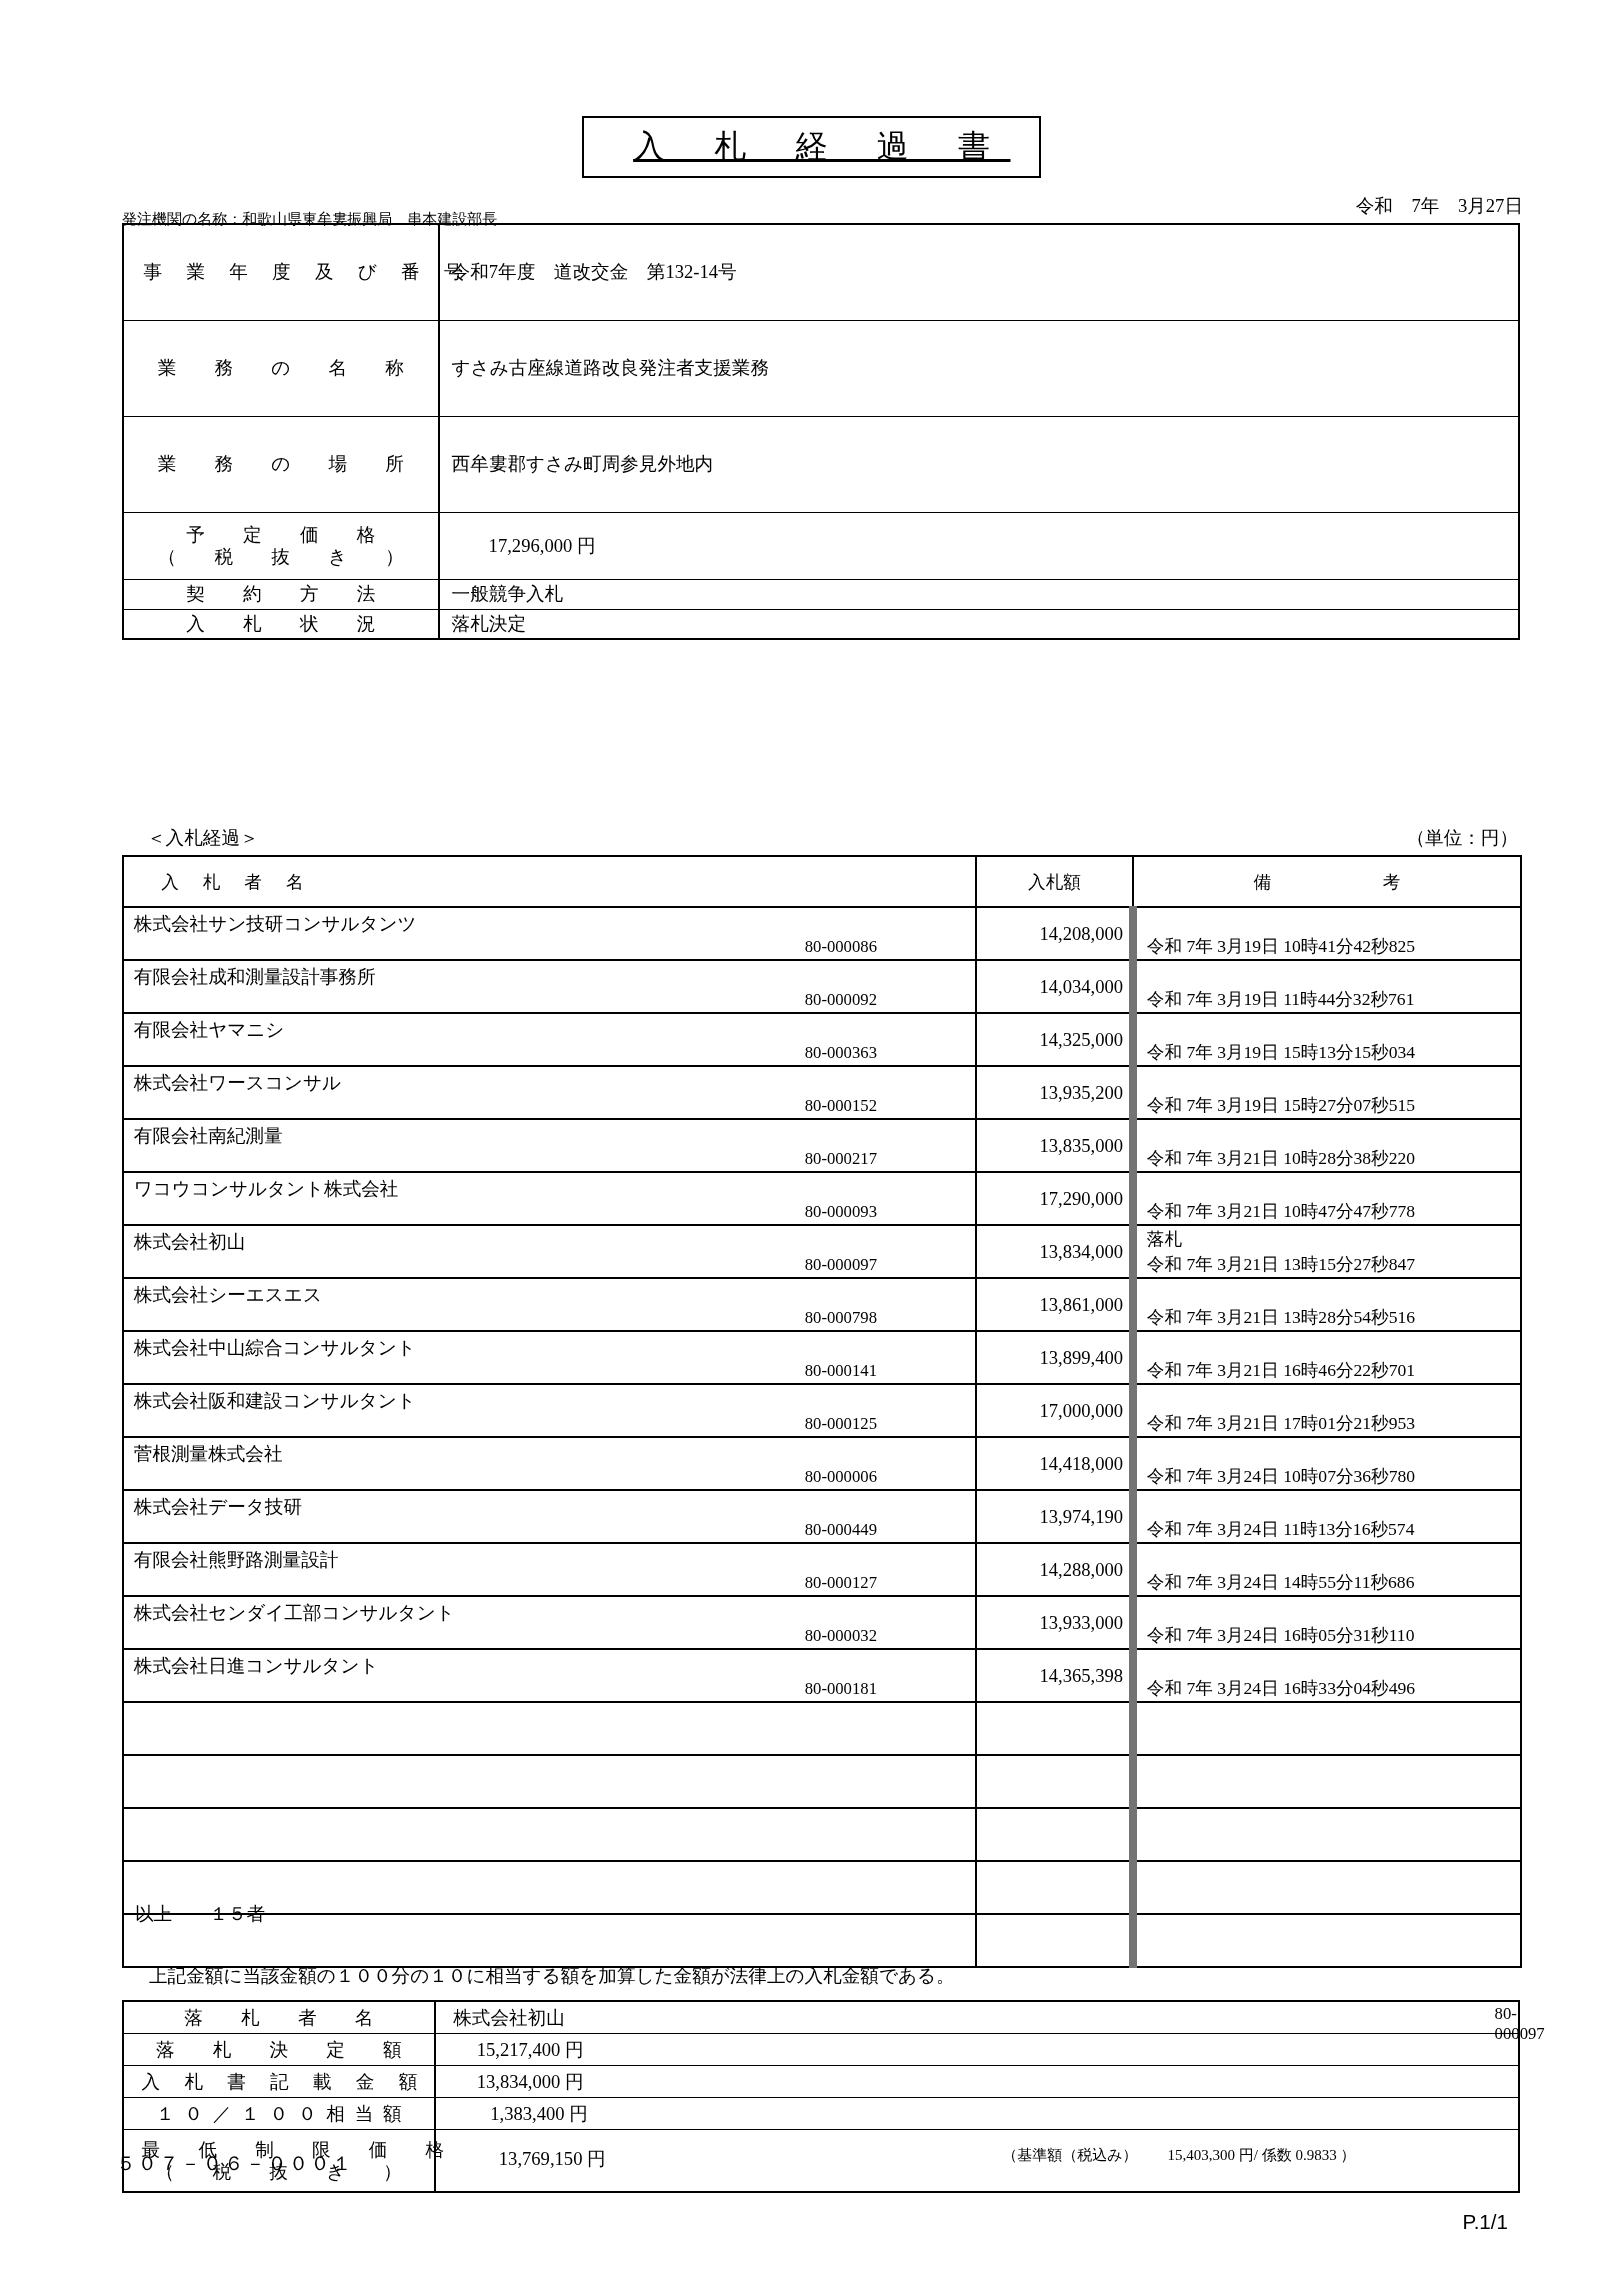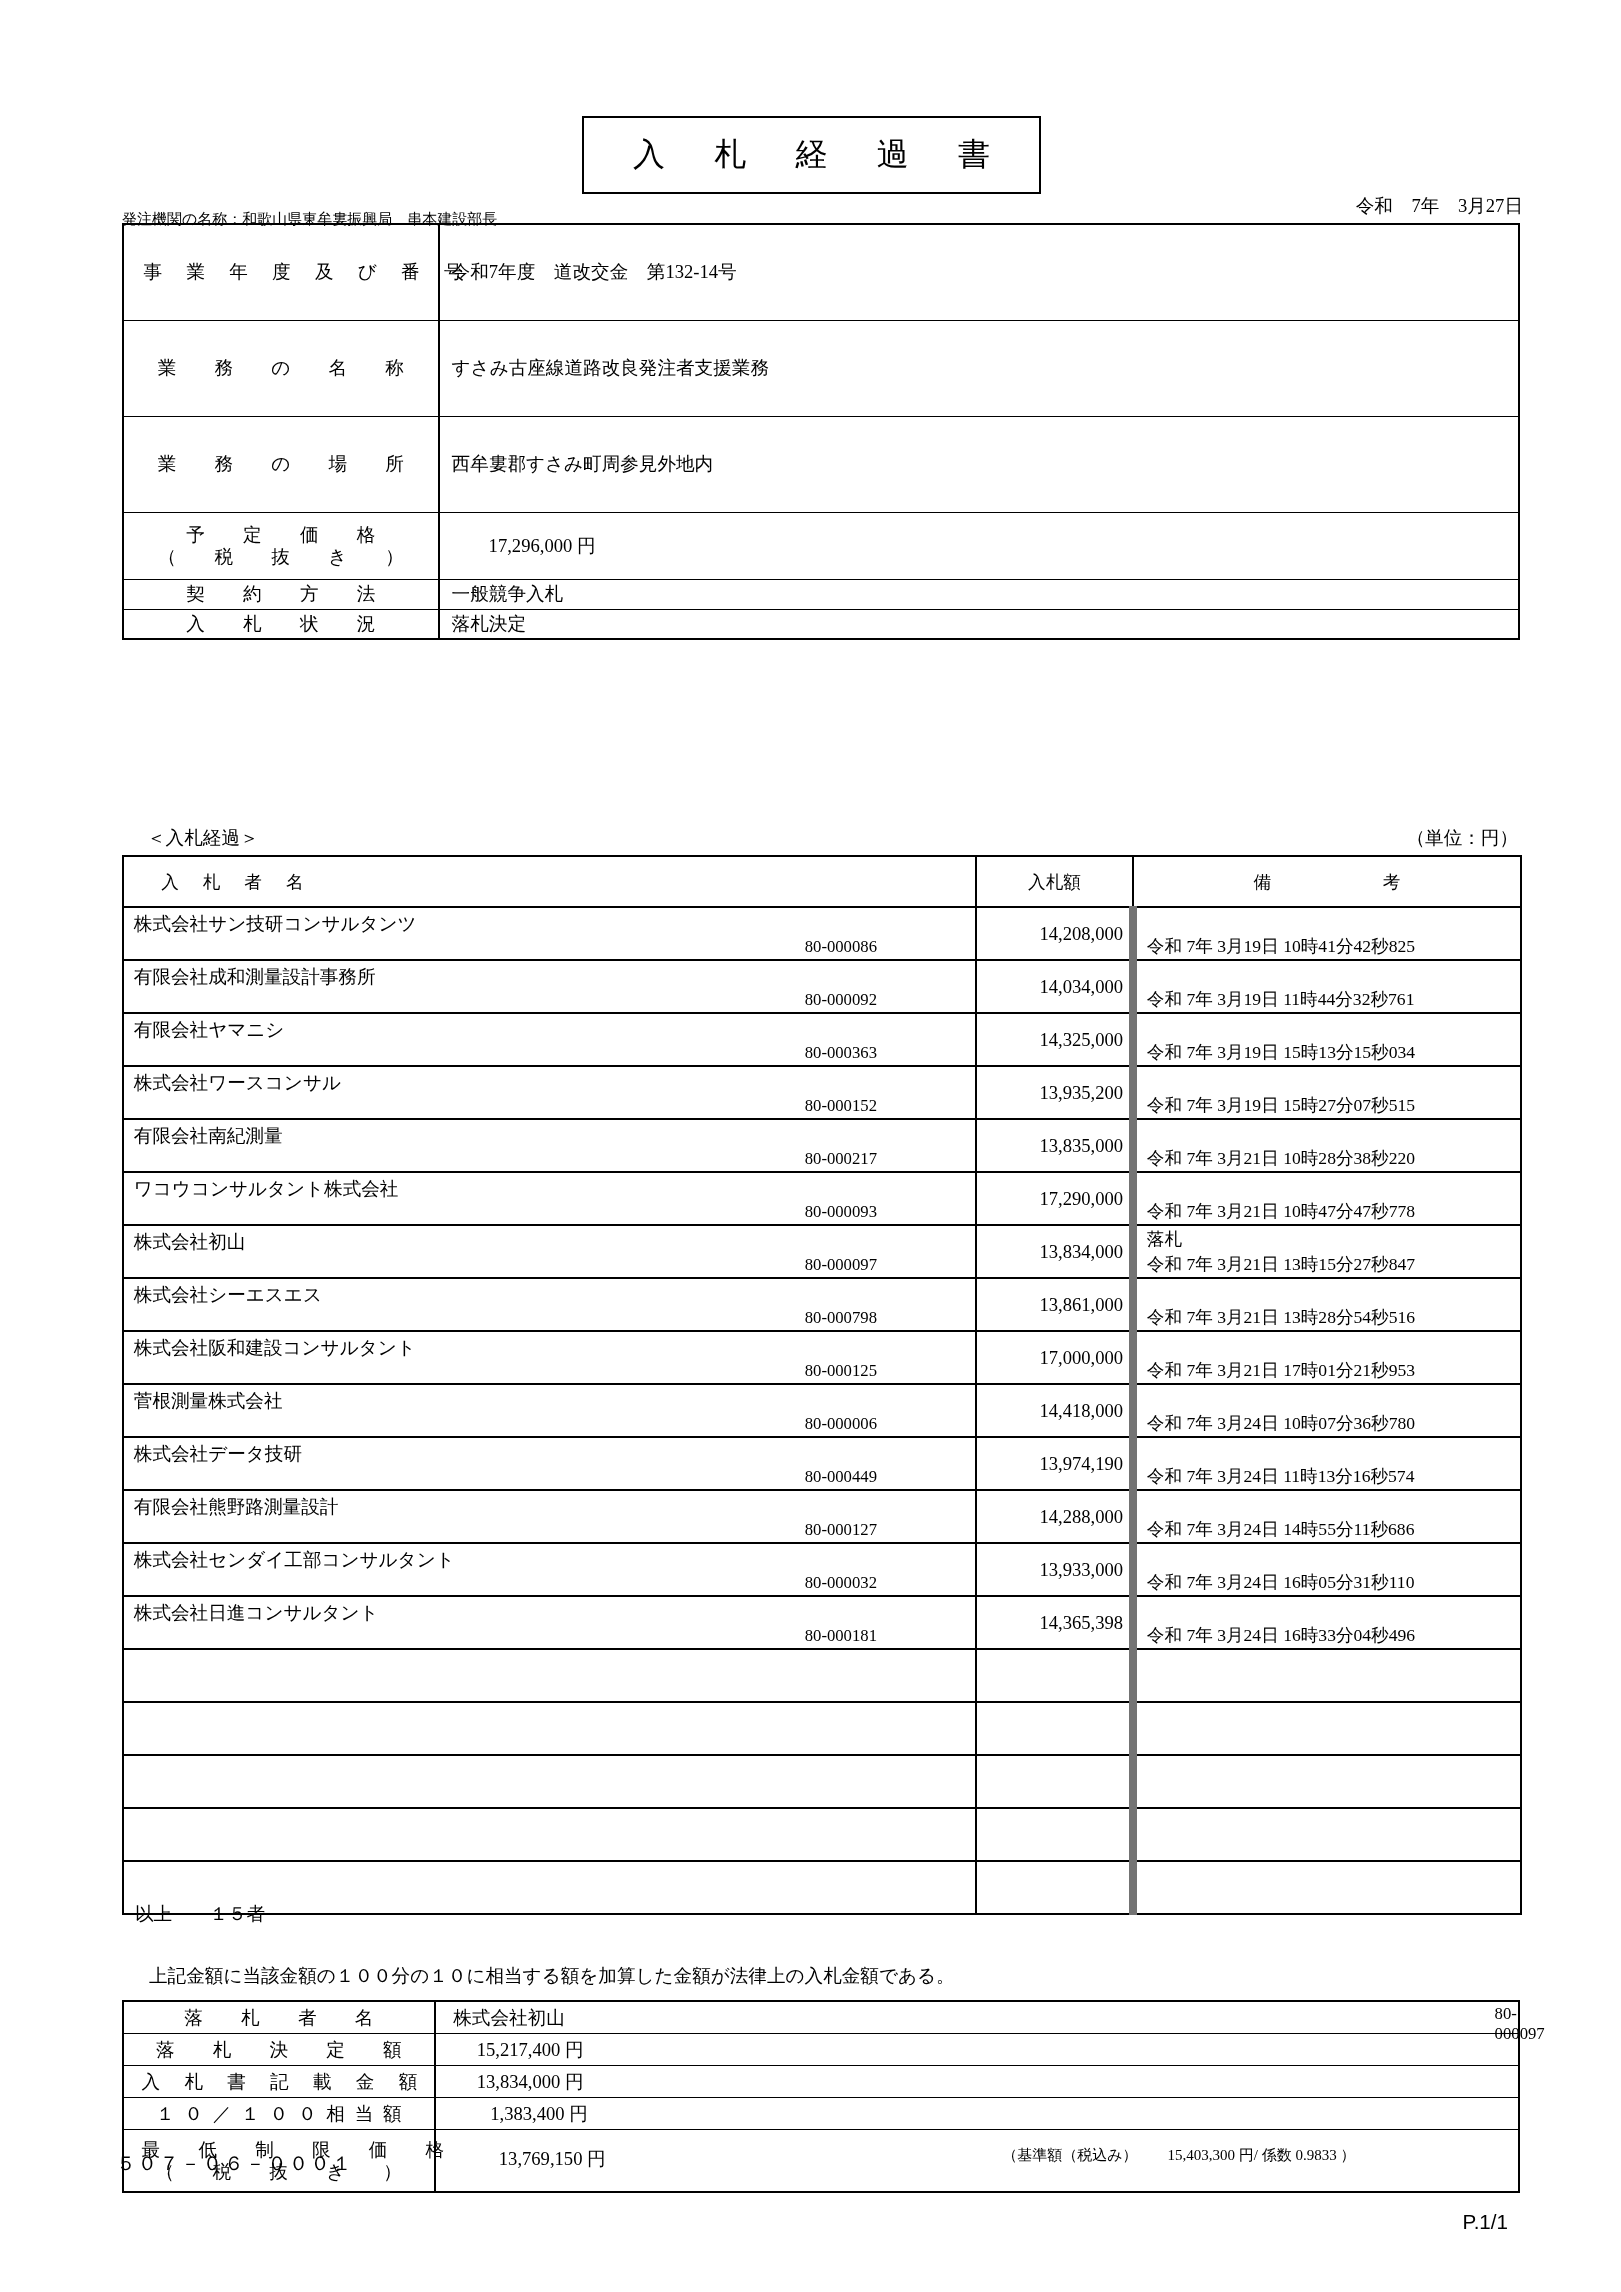--- a/index.html
+++ b/index.html
@@ -22,26 +22,27 @@
     width: 1621px;
     height: 2293px;
   }
 
   
   .title-box {
     position: absolute;
     left: 582px;
     top: 116px;
     width: 459px;
-    height: 78px;
+    height: 62px;
     border: 2.9px solid #000;
     box-sizing: border-box;
     display: flex;
     align-items: center;
     justify-content: center;
+    text-decoration: underline;
   }
   .title-text {
     font-size: 32px;
     letter-spacing: 20.6px;
     text-indent: 20.6px;
     font-weight: 400;
     white-space: nowrap;
   }
 
   
@@ -439,20 +440,30 @@
             <span class="bidder-name">株式会社シーエスエス</span>
             <span class="bidder-code">80-000798</span>
           </td>
           <td class="c-amount">13,861,000</td>
           <td class="c-remark">
             <span class="remark-time">令和 7年 3月21日  13時28分54秒516</span>
           </td>
         </tr>
         <tr>
           <td class="c-name">
+            <span class="bidder-name">株式会社中山綜合コンサルタント</span>
+            <span class="bidder-code">80-000141</span>
+          </td>
+          <td class="c-amount">13,899,400</td>
+          <td class="c-remark">
+            <span class="remark-time">令和 7年 3月21日  16時46分22秒701</span>
+          </td>
+        </tr>
+        <tr>
+          <td class="c-name">
             <span class="bidder-name">株式会社阪和建設コンサルタント</span>
             <span class="bidder-code">80-000125</span>
           </td>
           <td class="c-amount">17,000,000</td>
           <td class="c-remark">
             <span class="remark-time">令和 7年 3月21日  17時01分21秒953</span>
           </td>
         </tr>
         <tr>
           <td class="c-name">

